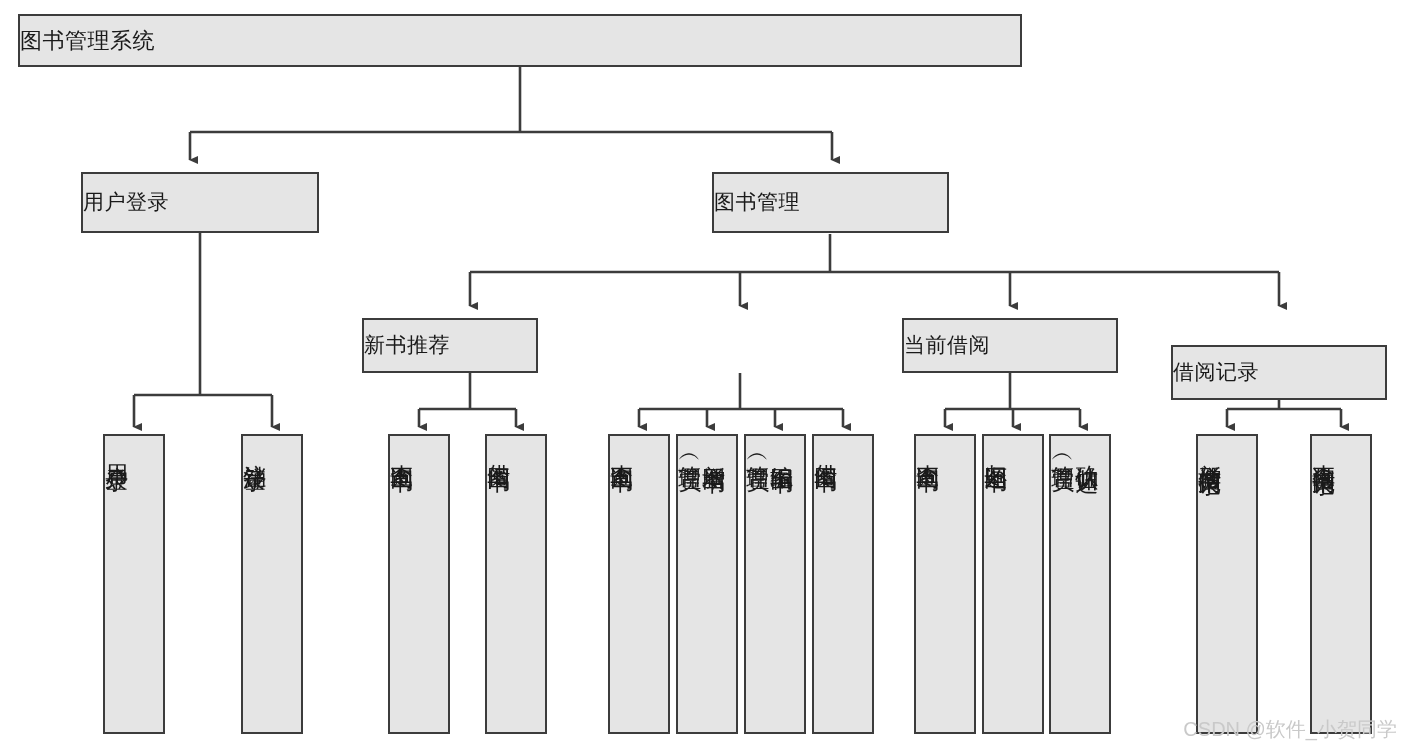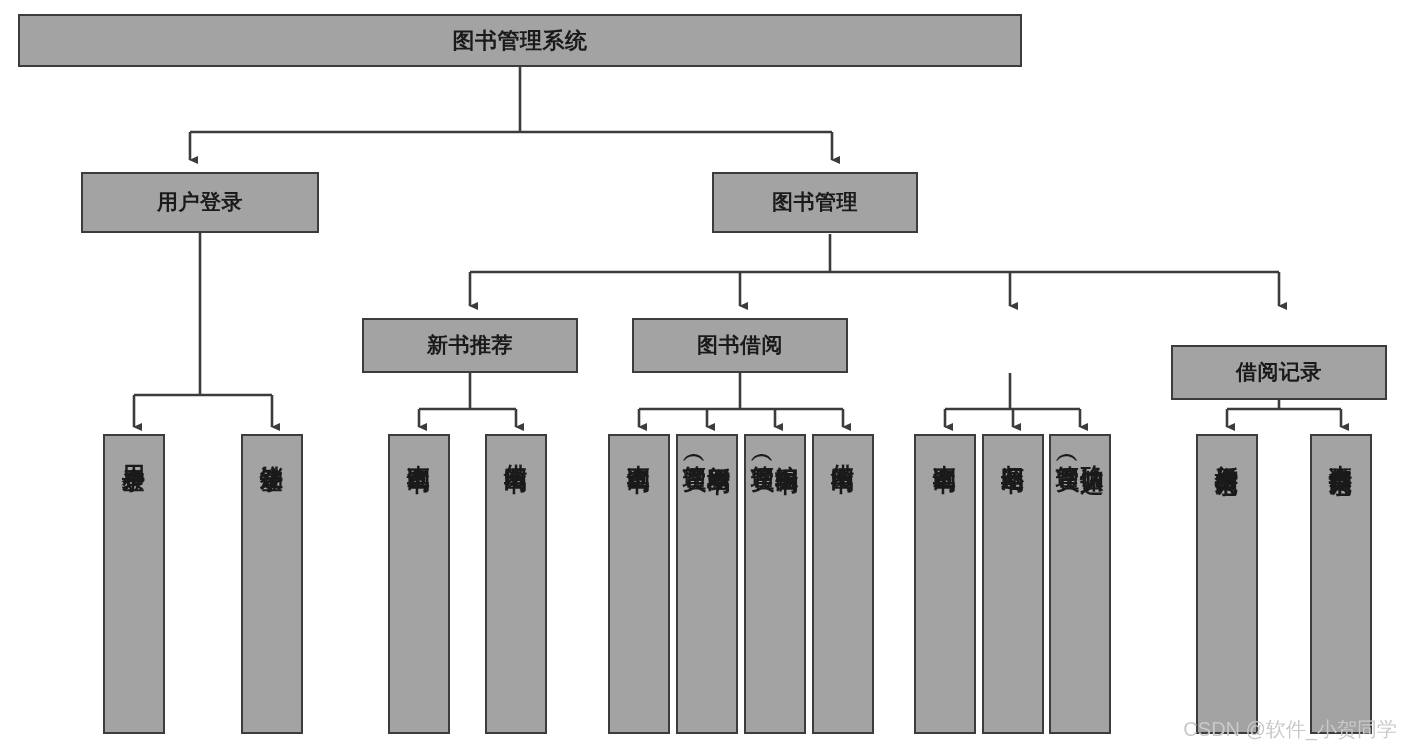--- a/index.html
+++ b/index.html
@@ -17,27 +17,26 @@
     height:747px;
   }
   svg#edges{
     position:absolute;left:0;top:0;
     width:1405px;height:747px;
     pointer-events:none;
   }
   .node{
     position:absolute;
     box-sizing:border-box;
-    background:#a3a3a3;
+    background:#e5e5e5;
     border:2px solid #3c3c3c;
     display:flex;
     align-items:center;
-    justify-content:center;
+    justify-content:flex-start;
     color:#1a1a1a;
-    font-weight:bold;
   }
   .node .label{
     display:block;
     text-align:center;
     line-height:1.18;
     white-space:nowrap;
   }
   
   .node.h .label{
     font-size:21px;
@@ -122,29 +121,29 @@
     </g>
   </svg>
 
   <div class="node h root" style="left:18px;top:14px;width:1004px;height:53px;">
     <span class="label">图书管理系统</span>
   </div>
 
   <div class="node h" style="left:81px;top:172px;width:238px;height:61px;">
     <span class="label">用户登录</span>
   </div>
-  <div class="node h" style="left:712px;top:172px;width:206px;height:61px;">
+  <div class="node h" style="left:712px;top:172px;width:237px;height:61px;">
     <span class="label">图书管理</span>
   </div>
 
-  <div class="node h" style="left:362px;top:318px;width:216px;height:55px;">
+  <div class="node h" style="left:362px;top:318px;width:176px;height:55px;">
     <span class="label">新书推荐</span>
   </div>
-  <div class="node h" style="left:632px;top:318px;width:216px;height:55px;">
-    <span class="label">图书借阅</span>
+  <div class="node h" style="left:902px;top:318px;width:216px;height:55px;">
+    <span class="label">当前借阅</span>
   </div>
   <div class="node h" style="left:1171px;top:318px;width:216px;height:55px;margin-top:27px;">
     <span class="label">借阅记录</span>
   </div>
 
   <div class="node v" style="left:103px;top:434px;width:62px;height:300px;">
     <span class="label">用户登录</span>
   </div>
   <div class="node v" style="left:241px;top:434px;width:62px;height:300px;">
     <span class="label">注销登录</span>

